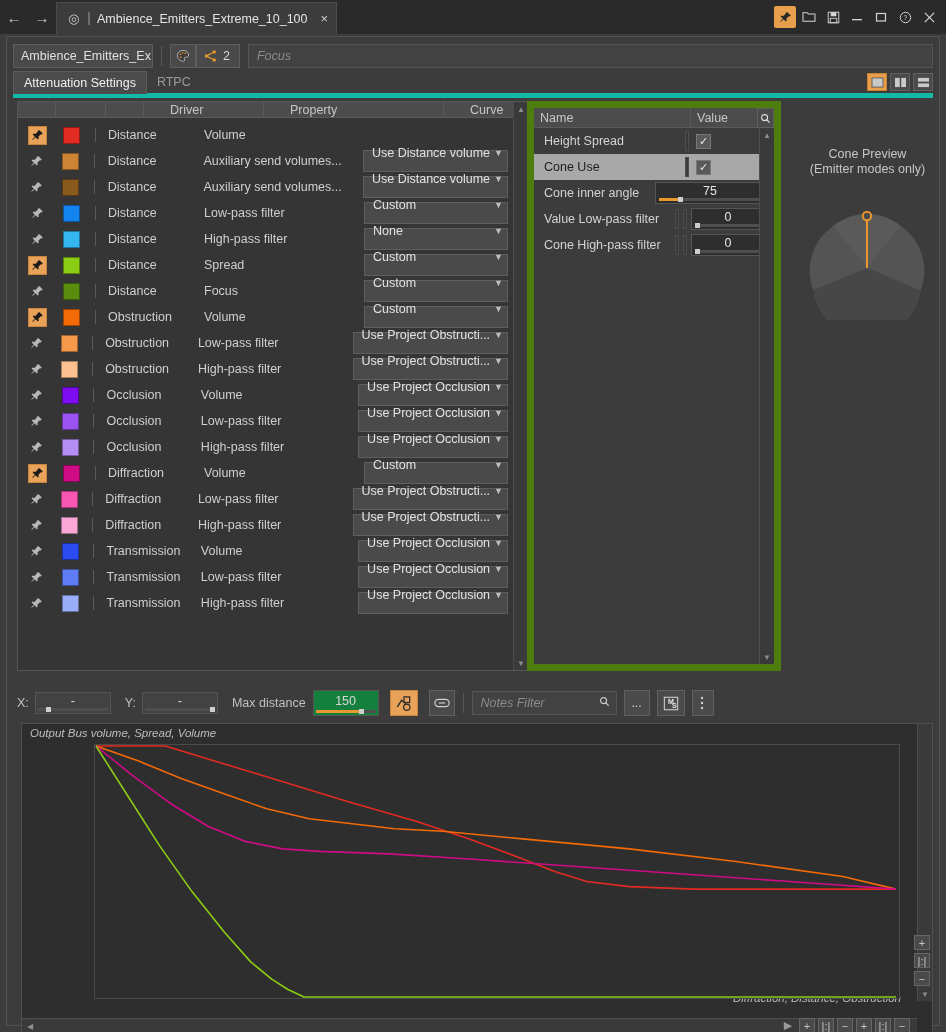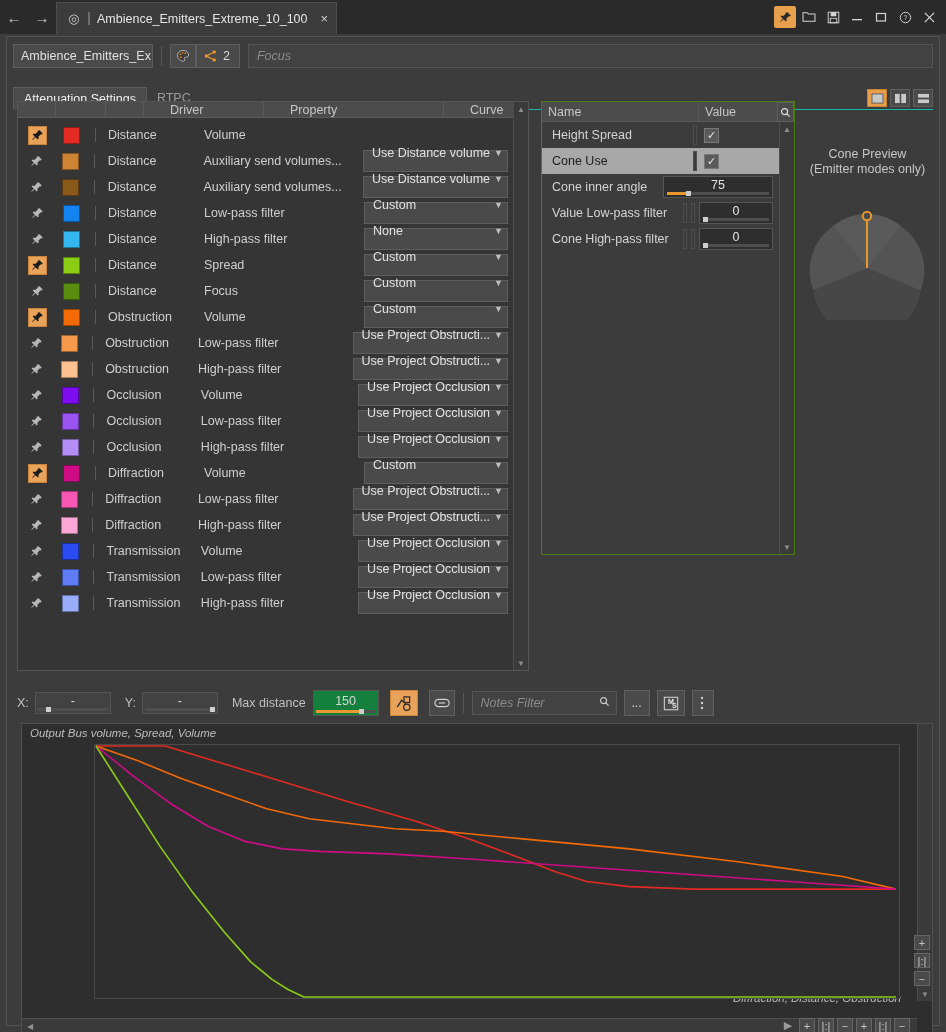--- a/index.html
+++ b/index.html
@@ -42,21 +42,21 @@
   .vsep{ width:1px; height:20px; background:#585858; margin:0 8px; }
   .iconbtn{ height:24px; min-width:26px; background:#4a4a4a; border:1px solid #5d5d5d;
             display:flex; align-items:center; justify-content:center; gap:5px; cursor:pointer; }
   .iconbtn.counter{ padding:0 9px 0 6px; }
   .iconbtn .cnt{ color:#d7d7d7; font-size:12.5px; }
   .notes{ flex:1; height:24px; background:#424242; border:1px solid #545454; margin-left:8px;
           display:flex; align-items:center; padding:0 8px; color:#8c8c8c; font-style:italic; font-size:12.5px; }
 
   
   .tabstrip{ position:absolute; left:6px; top:37px; width:920px; height:24px;
-             border-bottom:1px solid #14b8a6; display:flex; align-items:flex-end;margin-top:12px; }
+             border-bottom:5px solid #14b8a6; display:flex; align-items:flex-end; }
   .tabitem{ height:23px; padding:0 10px; display:flex; align-items:center; font-size:12.5px;
             color:#9b9b9b; cursor:pointer; }
   .tabitem.active{ background:#4b4b4b; color:#f0f0f0; border:1px solid #5c5c5c; border-bottom:1px solid #4b4b4b;
                    margin-bottom:-1px; }
   .layoutbtns{ margin-left:auto; display:flex; gap:3px; padding-bottom:2px; }
   .lbtn{ width:20px; height:18px; background:#4a4a4a; border:1px solid #616161; cursor:pointer;
          display:flex; align-items:center; justify-content:center; }
   .lbtn.on{ background:#e89f4c; border-color:#c9832f; }
 
   
@@ -90,22 +90,22 @@
   .combo.blank{ visibility:hidden; }
 
   
   .vsb{ position:absolute; width:15px; background:#3a3a3a; border-left:1px solid #4e4e4e;
         display:flex; flex-direction:column; align-items:center; }
   .vsb .arw{ width:15px; height:14px; display:flex; align-items:center; justify-content:center;
              color:#8d8d8d; font-size:8px; }
   .vsb .trk{ flex:1; width:13px; }
 
   
-  .mtable{ position:absolute; left:534px; top:64px; width:254px; height:454px;
-           background:#3c3c3c; border:1px solid #4d7c0f; }
+  .mtable{ position:absolute; left:520px; top:64px; width:254px; height:570px;
+           background:#3c3c3c; border:7px solid #4d7c0f; }
   .mthead{ display:flex; height:20px; background:#4c4c4c; border-bottom:1px solid #5a5a5a; }
   .mth{ color:#c6c6c6; font-size:12.5px; display:flex; align-items:center; padding:0 6px;
         border-right:1px solid #5a5a5a; }
   .mth.n{ width:157px; }
   .mth.v{ width:80px; border-right:none; }
   .mthsearch{ position:absolute; right:0; top:0; width:17px; height:20px; background:#4a4a4a;
               border:1px solid #606060; display:flex; align-items:center; justify-content:center; cursor:pointer; }
   .mrows{ position:absolute; left:0; top:20px; width:237px; }
   .mrow{ display:flex; height:26px; align-items:center; }
   .mrow.sel{ background:#a8a8a8; }

